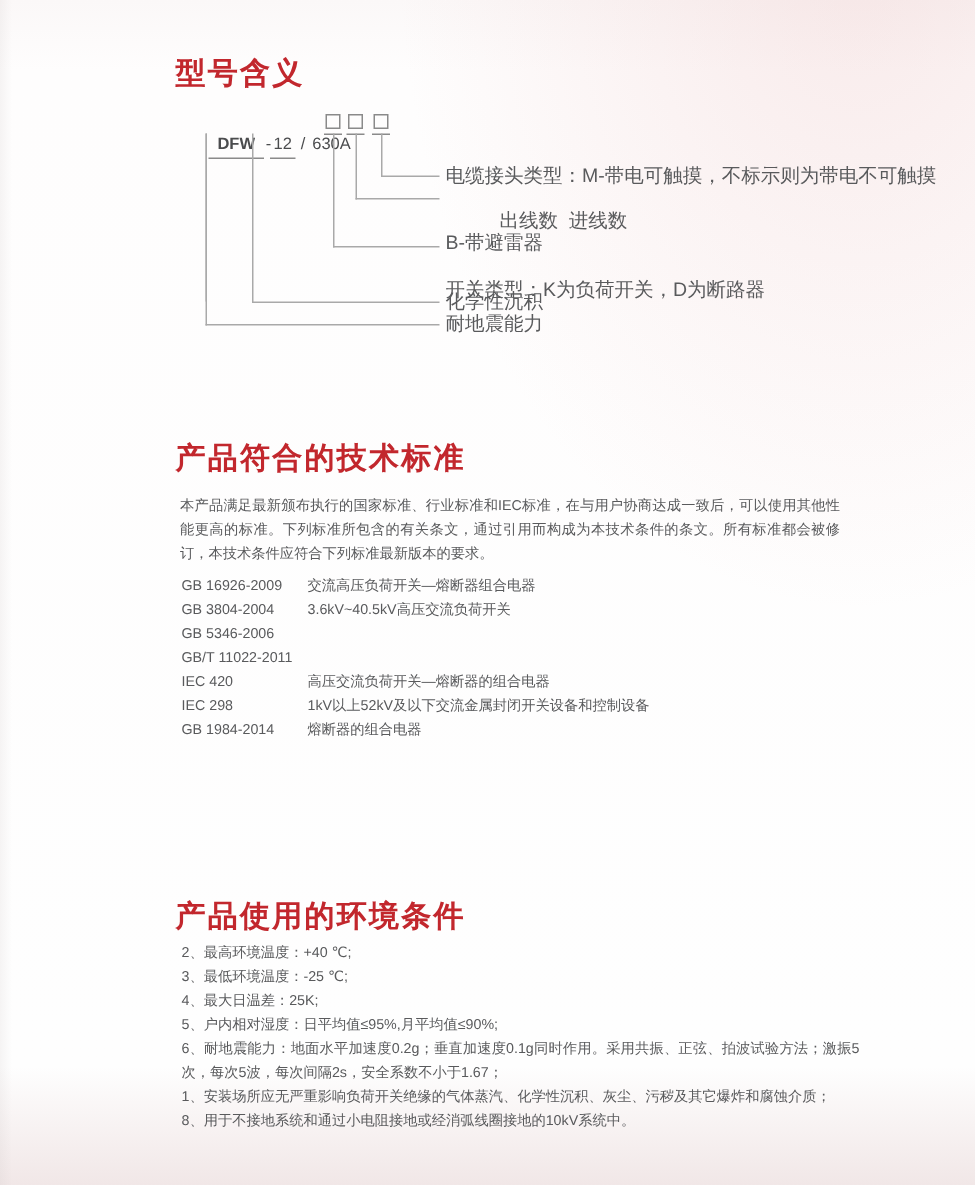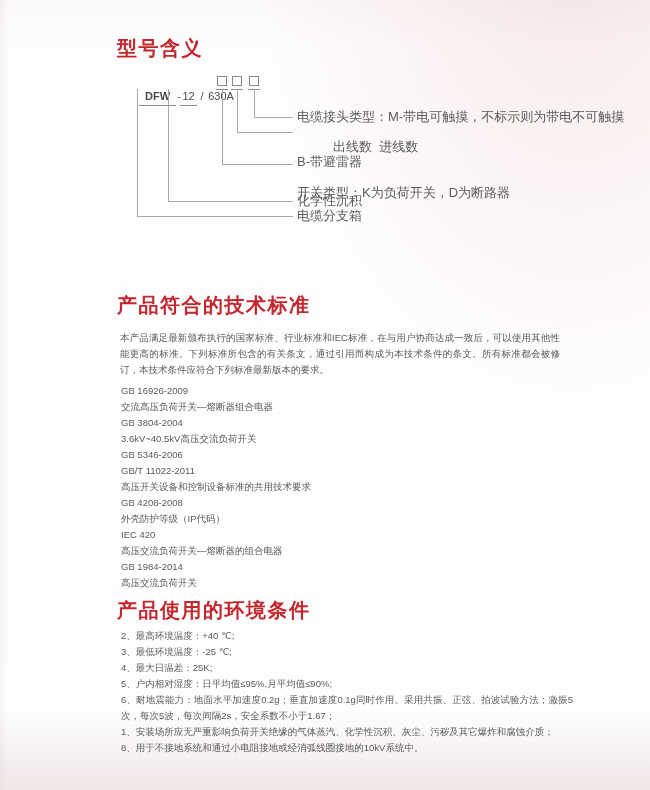--- a/index.html
+++ b/index.html
@@ -47,21 +47,21 @@
     font-size:13px;color:var(--txt);
     white-space:pre;line-height:12px;
   }
   
   .intro{
     position:absolute;left:120px;top:330px;width:440px;
     font-size:9.5px;line-height:16px;color:var(--txt);
     text-align:justify;
   }
   .std-list{position:absolute;left:121px;top:383px;width:470px;}
-  .std-row{display:flex;line-height:16px;font-size:9.5px;color:var(--txt);flex-direction:column;}
+  .std-row{display:flex;line-height:16px;font-size:9.5px;color:var(--txt);}
   .std-code{width:84px;flex:none;white-space:nowrap;}
   .std-title{white-space:nowrap;}
   
   .env-list{position:absolute;left:121px;top:628px;width:452px;}
   .env-item{font-size:9.5px;line-height:16px;color:var(--txt);text-align:justify;}
 </style>
 </head>
 <body>
 
 <div class="page">
@@ -91,54 +91,53 @@
     <div class="connector" style="left:222px;top:19px;width:70px;height:75px;"></div>
     <div class="connector" style="left:137px;top:19px;width:31px;height:112px;border-bottom:none;"></div>
     <div class="connector" style="left:168px;top:19px;width:124px;height:112px;"></div>
     <div class="connector" style="left:137px;top:19px;width:155px;height:127px;"></div>
 
     <div class="dlabel" style="top:41px;">电缆接头类型：M-带电可触摸，不标示则为带电不可触摸</div>
     <div class="dlabel" style="top:56px;margin-top:30px;">B-带避雷器</div>
     <div class="dlabel" style="top:71px;margin-left:36px;">出线数  进线数</div>
     <div class="dlabel" style="top:88px;margin-top:29px;">开关类型：K为负荷开关，D为断路器</div>
     <div class="dlabel" style="top:125px;">化学性沉积</div>
-    <div class="dlabel" style="top:140px;">电缆分支箱</div>
+    <div class="dlabel" style="top:140px;">耐地震能力</div>
   </div>
 
   <div class="heading" style="top:292px;">产品符合的技术标准</div>
 
   <div class="intro">本产品满足最新颁布执行的国家标准、行业标准和IEC标准，在与用户协商达成一致后，可以使用其他性能更高的标准。下列标准所包含的有关条文，通过引用而构成为本技术条件的条文。所有标准都会被修订，本技术条件应符合下列标准最新版本的要求。</div>
 
   <div class="std-list">
     <div class="std-row">
       <span class="std-code">GB 16926-2009</span>
       <span class="std-title">交流高压负荷开关—熔断器组合电器</span>
     </div>
     <div class="std-row">
       <span class="std-code">GB 3804-2004</span>
       <span class="std-title">3.6kV~40.5kV高压交流负荷开关</span>
     </div>
     <div class="std-row">
       <span class="std-code">GB 5346-2006</span>
     </div>
     <div class="std-row">
       <span class="std-code" style="width:92px;">GB/T 11022-2011</span>
-      <span class="std-title">高压开关设备和控制设备标准的共用技术要求</span>
-    </div>
-    <div class="std-row">
-      <span class="std-code">GB 4208-2008</span>
-      <span class="std-title">外壳防护等级（IP代码）</span>
     </div>
     <div class="std-row">
       <span class="std-code">IEC 420</span>
       <span class="std-title">高压交流负荷开关—熔断器的组合电器</span>
     </div>
     <div class="std-row">
+      <span class="std-code">IEC 298</span>
+      <span class="std-title">1kV以上52kV及以下交流金属封闭开关设备和控制设备</span>
+    </div>
+    <div class="std-row">
       <span class="std-code">GB 1984-2014</span>
-      <span class="std-title">高压交流负荷开关</span>
+      <span class="std-title">熔断器的组合电器</span>
     </div>
   </div>
 
   <div class="heading" style="top:597px;">产品使用的环境条件</div>
 
   <div class="env-list">
     <div class="env-item">2、最高环境温度：+40 ℃;</div>
     <div class="env-item">3、最低环境温度：-25 ℃;</div>
     <div class="env-item">4、最大日温差：25K;</div>
     <div class="env-item">5、户内相对湿度：日平均值≤95%,月平均值≤90%;</div>

